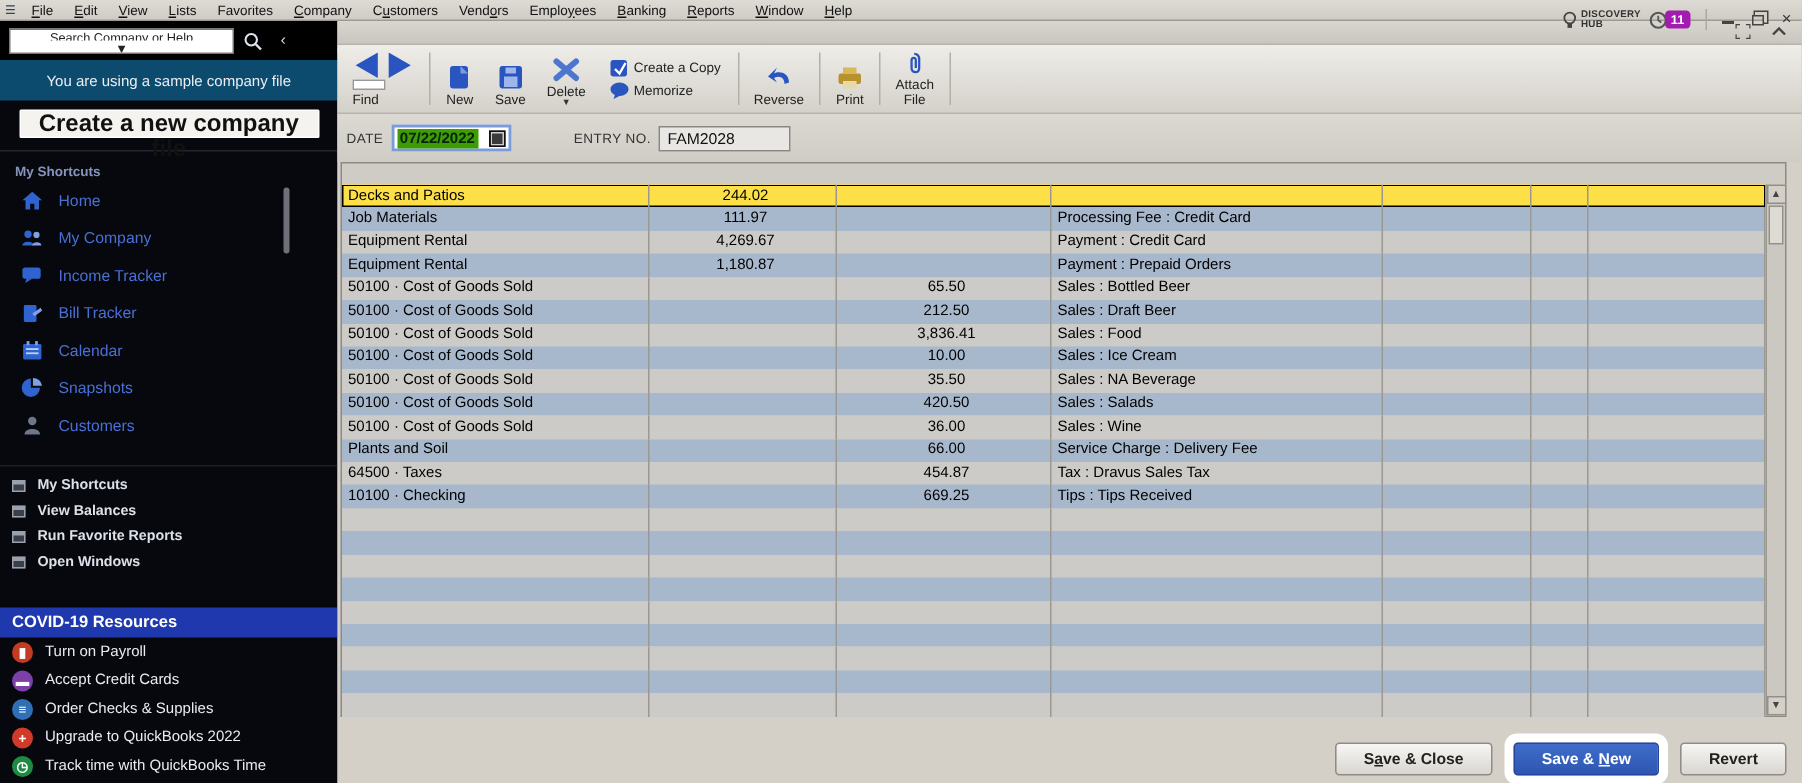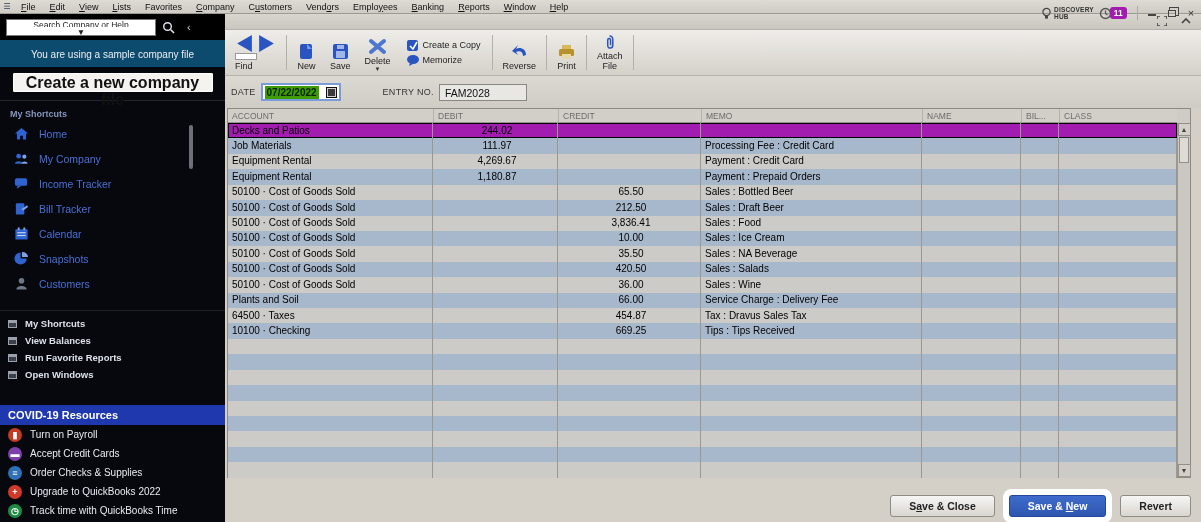--- a/index.html
+++ b/index.html
@@ -101,21 +101,21 @@
     border:1px solid #8d8a84; background:#cfccc5; display:flex; flex-direction:column; }
   .grid-row { display:grid; grid-template-columns:205px 125px 143px 221px 99px 38px 1fr; flex:none; }
   .thead { height:14px; background:#d2cfc8; border-bottom:1px solid #989590; margin-right:13px; }
   .th { font-size:8.5px; color:#6b6b6b; padding:2px 0 0 4px; white-space:nowrap; overflow:hidden;
     border-left:1px solid #b5b2ab; }
   .th:first-child { border-left:none; }
   .tbody { position:absolute; left:0; top:14px; right:13px; bottom:0; display:flex; flex-direction:column; }
   .trow { height:15.43px; flex:none; }
   .trow.gray { background:#cccbc8; }
   .trow.blue { background:#a8b8cc; }
-  .trow.selected { box-shadow:inset 0 0 0 1px #000; background:#a21caf; }
+  .trow.selected { box-shadow:inset 0 0 0 1px #000; background:#fde047; }
   .td { font-size:10px; color:#000; padding:1.5px 3px 0 4px; white-space:nowrap; overflow:hidden;
     border-right:1px solid #9a9891; }
   .td.num { text-align:center; padding-right:0; }
   .vscroll { position:absolute; right:0; top:14px; width:13px; bottom:0;
     background:#cbc8c1; border-left:1px solid #9a9891; display:flex; flex-direction:column;
     align-items:center; justify-content:space-between; }
   .sbtn { width:13px; height:13px; background:#d4d0c8; border:1px solid #928f88;
     font-size:7px; color:#444; text-align:center; line-height:11px; cursor:pointer; }
   .sthumb { position:absolute; top:14px; left:1px; width:10px; height:26px; background:#dedbd4; border:1px solid #928f88; }
 
@@ -391,29 +391,20 @@
     <span class="fld-label">DATE</span>
     <div class="date-field">
       <span class="date-text" id="dateText" style="background: rgb(63, 156, 5);">07/22/2022</span>
       <span class="cal-btn"></span>
     </div>
     <span class="fld-label entry-label">ENTRY NO.</span>
     <div class="entry-field">FAM2028</div>
   </div>
 
   <div class="tablewrap">
-    <div class="grid-row thead" id="tableHead">
-        <div class="th">ACCOUNT</div>
-        <div class="th">DEBIT</div>
-        <div class="th">CREDIT</div>
-        <div class="th">MEMO</div>
-        <div class="th">NAME</div>
-        <div class="th">BIL...</div>
-        <div class="th">CLASS</div>
-      </div>
     <div class="tbody" id="tableBody">
         <div class="grid-row trow gray selected">
           <div class="td">Decks and Patios</div>
           <div class="td num">244.02</div>
           <div class="td num"></div>
           <div class="td"></div>
           <div class="td"></div>
           <div class="td"></div>
         </div>
         <div class="grid-row trow blue">

